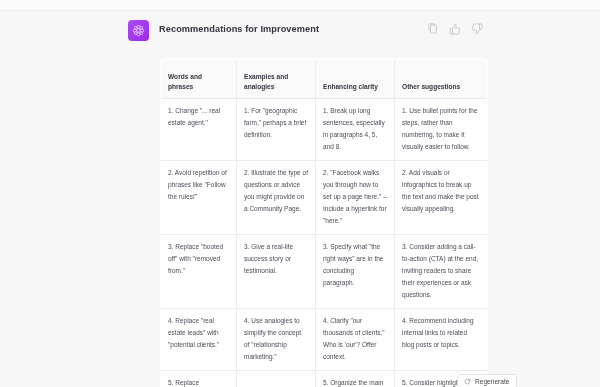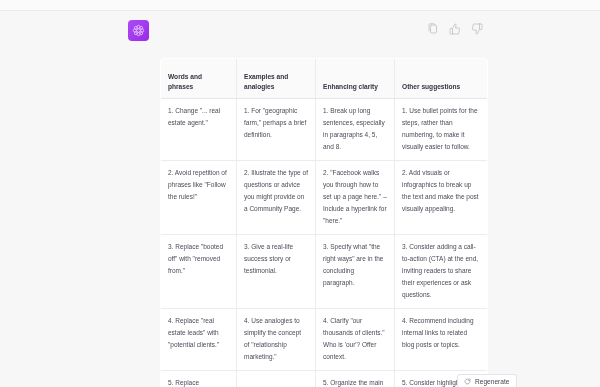--- a/index.html
+++ b/index.html
@@ -177,20 +177,21 @@
           <circle cx="5.2" cy="12" r="2.9"></circle>
           <circle cx="18.8" cy="12" r="2.9"></circle>
           <circle cx="7" cy="7" r="2.6"></circle>
           <circle cx="17" cy="7" r="2.6"></circle>
           <circle cx="7" cy="17" r="2.6"></circle>
           <circle cx="17" cy="17" r="2.6"></circle>
         </svg>
       </span>
     </div>
 
+    <div id="message-title">Recommendations for Improvement</div>
 
     <div id="header-actions">
 
       <span class="action-icon">
         <svg viewBox="0 0 24 24" fill="none" stroke="currentColor" stroke-width="2" stroke-linecap="round" stroke-linejoin="round">
           <rect x="7" y="4" width="12" height="16" rx="2"></rect>
           <path d="M15 4V2.5a1 1 0 0 0-1-1H6a2 2 0 0 0-2 2v12"></path>
         </svg>
       </span>
 

